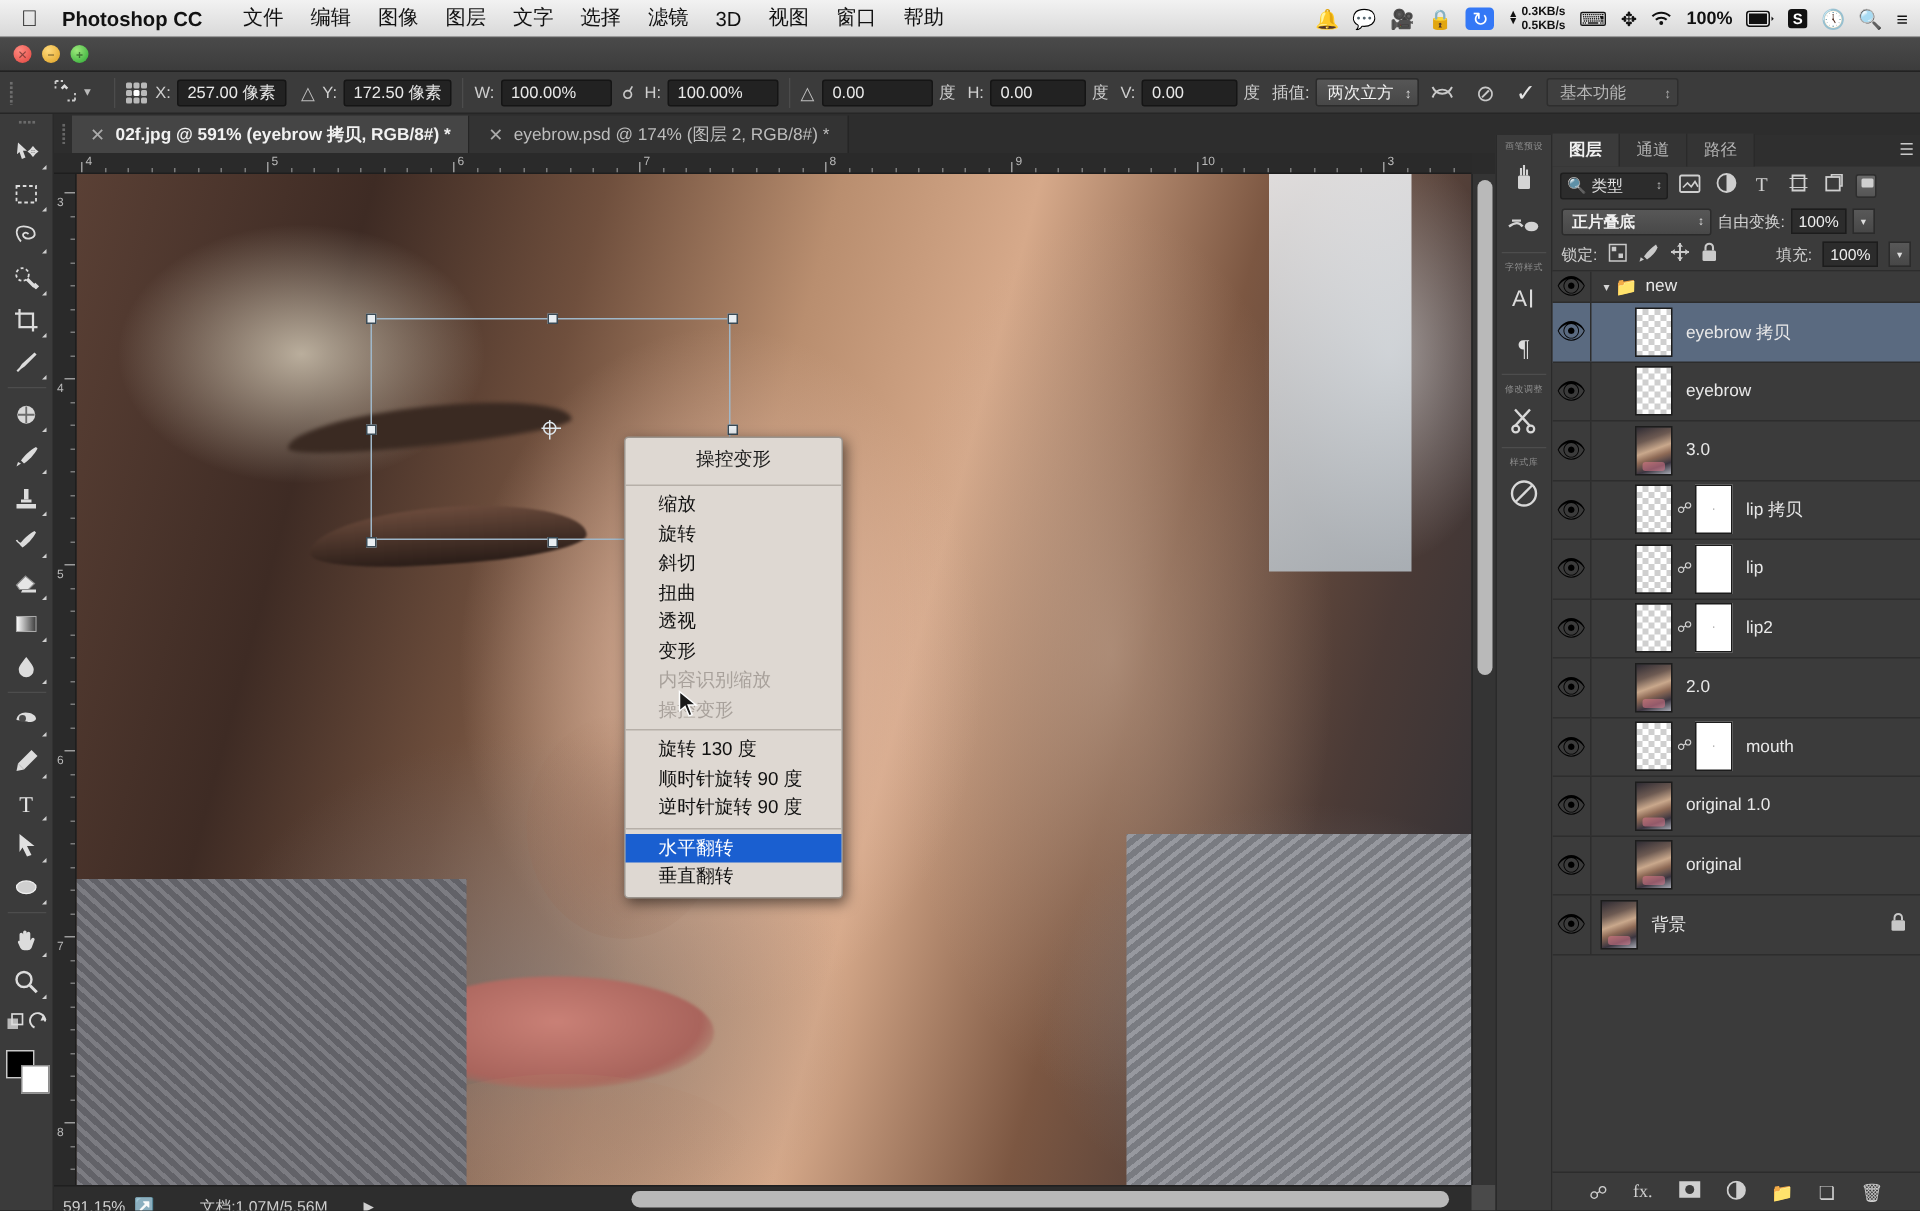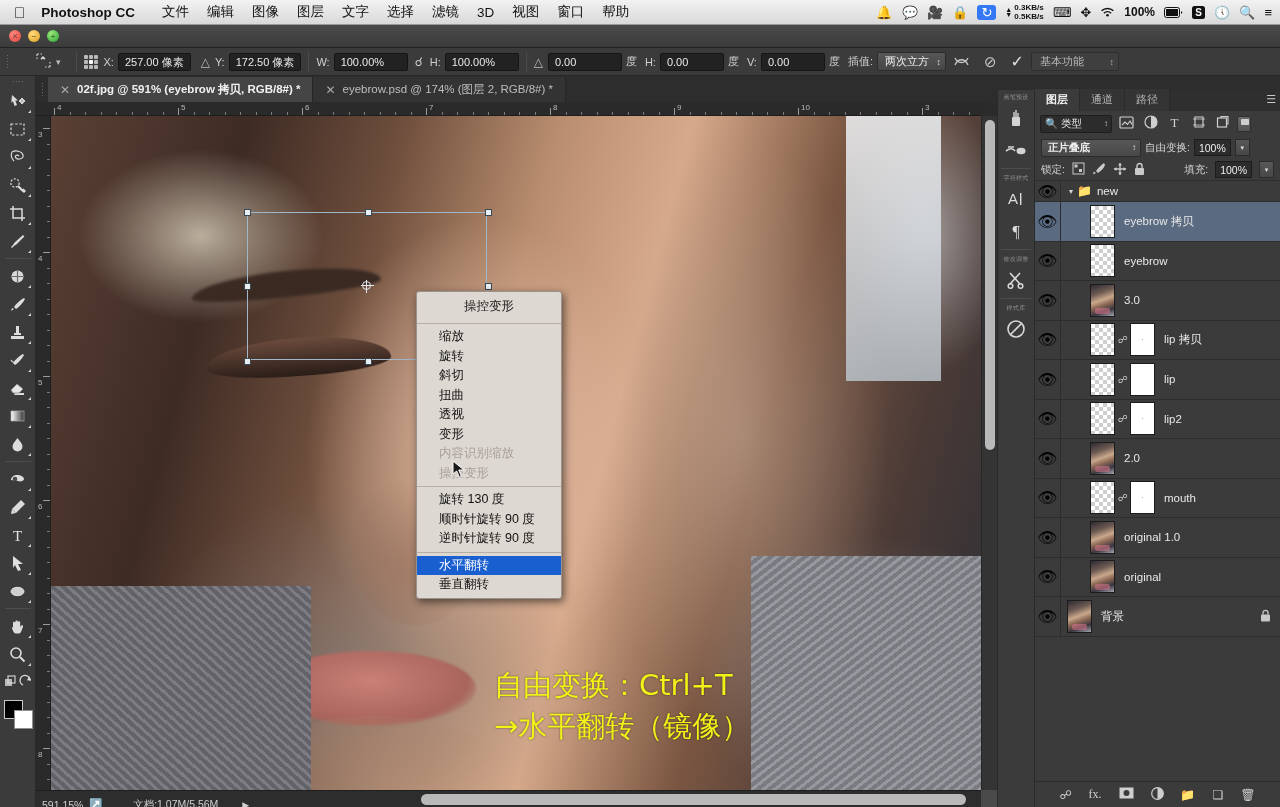--- a/index.html
+++ b/index.html
@@ -766,24 +766,20 @@
       <span class="hd" style="left:117px; top:-4px;"></span>
       <span class="hd" style="left:237px; top:-4px;"></span>
       <span class="hd" style="left:-4px;  top:70px;"></span>
       <span class="hd" style="left:237px; top:70px;"></span>
       <span class="hd" style="left:-4px;  top:145px;"></span>
       <span class="hd" style="left:117px; top:145px;"></span>
       <span class="hd" style="left:237px; top:145px;"></span>
       <span class="ctr"></span>
     </div>
 
-    <div id="anno" style="left:443px; top:549px;">
-      <div>自由变换：Ctrl+T</div>
-      <div>→水平翻转（镜像）</div>
-    </div>
   </div>
 
   <div id="ctxmenu">
     <div class="mhead">操控变形</div>
     <div class="msep"></div>
     <div class="mitem">缩放</div>
     <div class="mitem">旋转</div>
     <div class="mitem">斜切</div>
     <div class="mitem">扭曲</div>
     <div class="mitem">透视</div>

